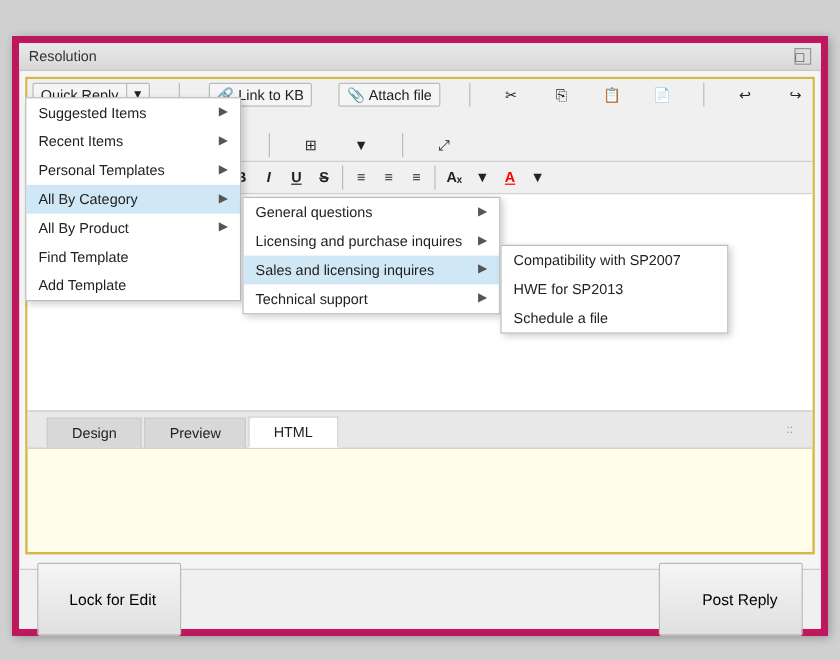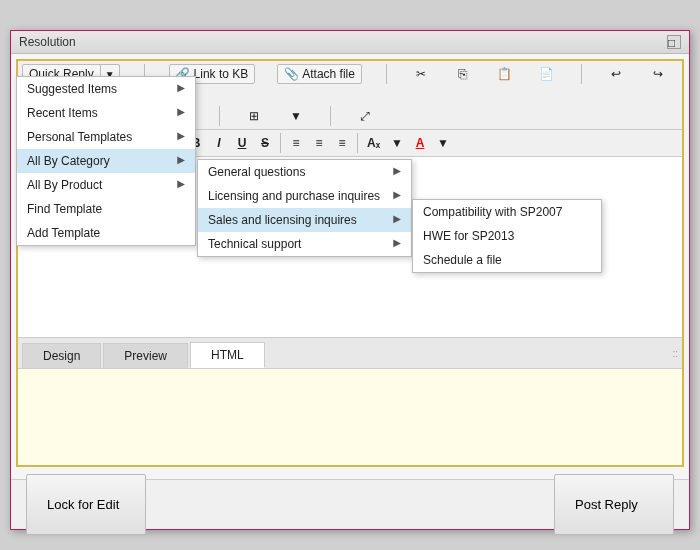--- a/index.html
+++ b/index.html
@@ -13,21 +13,21 @@
       overflow: hidden;
     }
 
     .window {
       position: absolute;
       top: 30px;
       left: 10px;
       width: 680px;
       height: 500px;
       background: #f5f5f5;
-      border: 1px solid #be185d;
+      border: 6px solid #be185d;
       box-shadow: 2px 2px 8px rgba(0,0,0,0.3);
     }
 
     .window-titlebar {
       background: linear-gradient(to bottom, #e8e8e8, #d8d8d8);
       border-bottom: 1px solid #bbb;
       padding: 4px 8px;
       font-size: 12px;
       color: #333;
       display: flex;
@@ -148,21 +148,21 @@
       min-height: 180px;
     }
 
     
     .tabs-row {
       background: #e8e8e8;
       border-top: 1px solid #ccc;
       border-bottom: 1px solid #ccc;
       display: flex;
       align-items: center;
-      padding: 0 4px;
+      padding: 0 16px;
     }
 
     .tab {
       padding: 5px 20px;
       font-size: 12px;
       border: 1px solid #ccc;
       border-bottom: none;
       background: #d8d8d8;
       cursor: pointer;
       margin-right: 2px;
@@ -196,21 +196,21 @@
     }
 
     .bottom-btn {
       background: linear-gradient(to bottom, #f5f5f5, #e0e0e0);
       border: 1px solid #bbb;
       padding: 22px 20px;
       cursor: pointer;
       font-size: 13px;
       border-radius: 2px;
       min-width: 120px;
-      text-align: left;
+      text-align: right;
     }
 
     
     .dropdown-level1 {
       position: absolute;
       top: 45px;
       left: 5px;
       background: white;
       border: 1px solid #bbb;
       box-shadow: 2px 2px 6px rgba(0,0,0,0.2);

